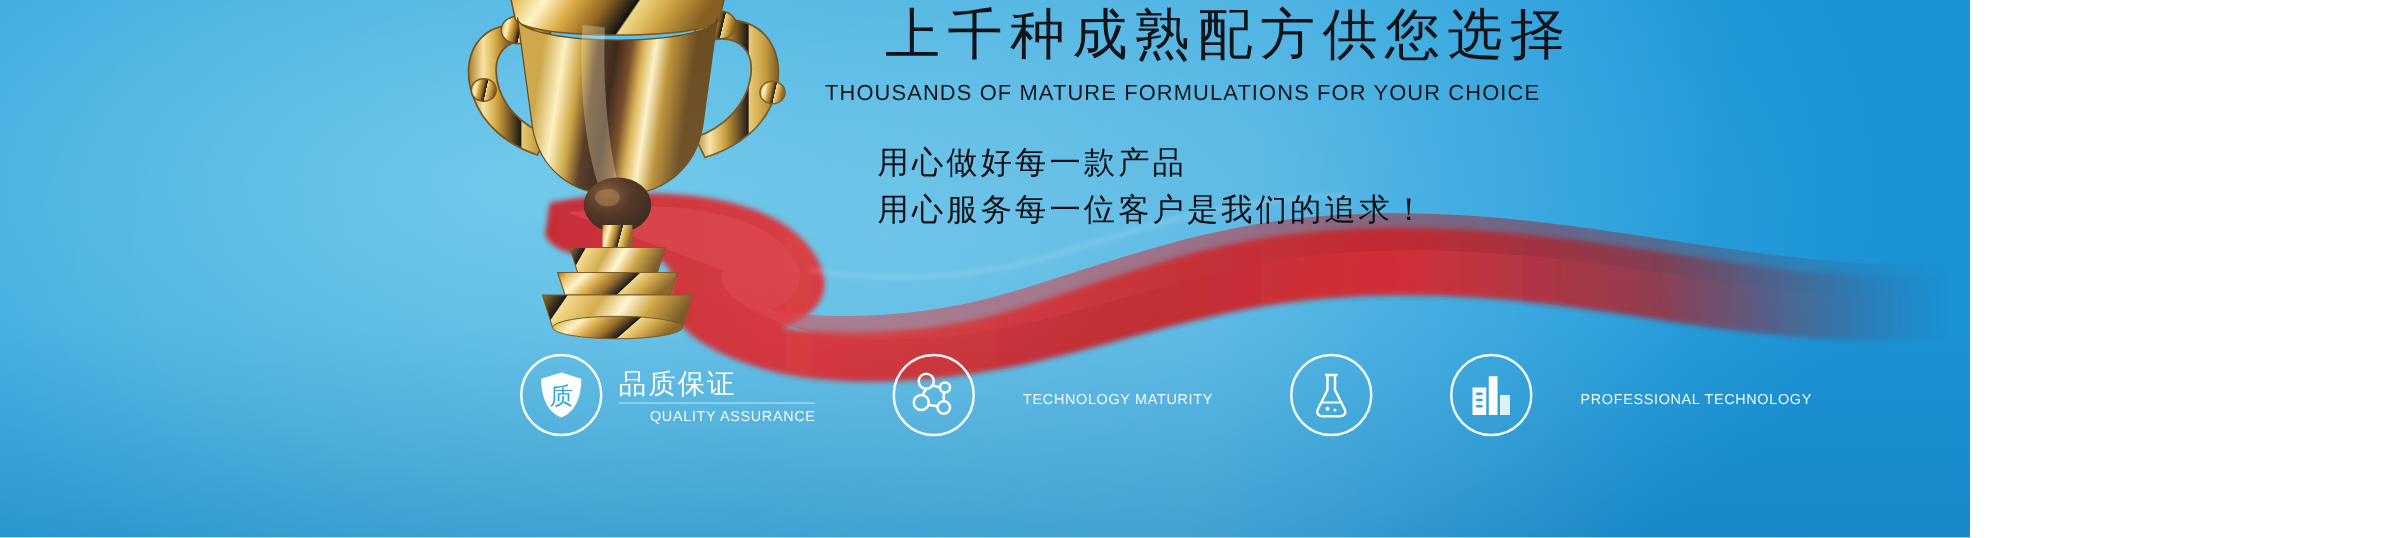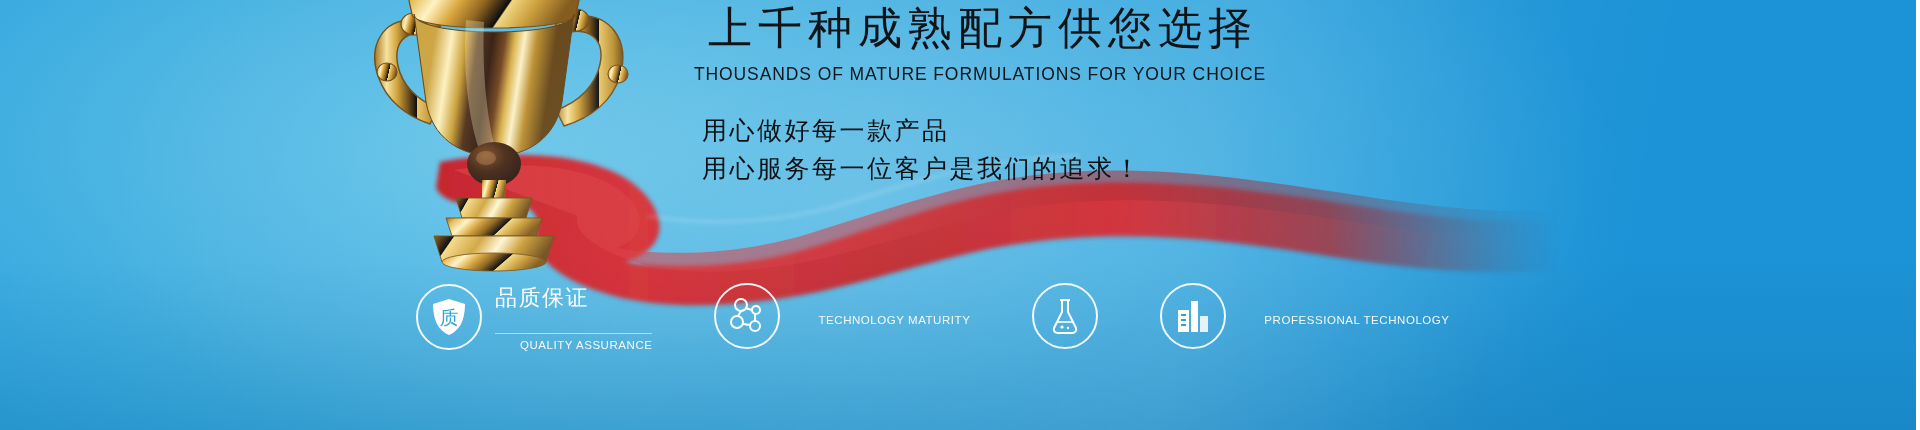--- a/index.html
+++ b/index.html
@@ -1,21 +1,21 @@
 <!DOCTYPE html>
 <html lang="zh"><head>
 <meta charset="utf-8">
 <title>Banner</title>
 <style>
   html,body{margin:0;padding:0;background:#fff;}
   body{font-family:"Liberation Sans","DejaVu Sans",sans-serif;}
 
   .banner{
     position:relative;
-    width:1916px;
+    width:1576px;
     height:430px;
     overflow:hidden;
     background:
       radial-gradient(ellipse 1100px 520px at 26% 34%, #63c3e8 0%, #49b3e2 38%, #2ba3dd 68%, #1b93d6 100%),
       linear-gradient(135deg,#6fc9ea 0%,#3aa9df 45%,#1a8ed2 100%);
   }
   
   .sheen{
     position:absolute; inset:0;
     background:linear-gradient(100deg, rgba(255,255,255,0) 40%, rgba(255,255,255,.10) 62%, rgba(255,255,255,0) 85%);
@@ -47,21 +47,21 @@
     white-space:nowrap;
     text-align:center;
     padding-left:6px;
   }
   .subtitle{
     margin-top:12px;
     font-size:17.5px;
     letter-spacing:.9px;
     color:#11161b;
     font-weight:400;
-    text-align:center;
+    text-align:left;
     white-space:nowrap;
   }
   .taglines{margin-top:26px;padding-left:14px;}
   .tagline{
     font-size:25px;
     line-height:1.55;
     letter-spacing:2.5px;
     color:#0d1115;
     white-space:nowrap;
     margin-left:28px;
@@ -84,21 +84,21 @@
     flex:0 0 auto;
   }
   .feature-ring svg{display:block;}
   .feature-text{padding-top:2px;}
   .feature-cn{
     font-size:22px;
     letter-spacing:1.5px;
     color:#ffffff;
     line-height:1.2;
     white-space:nowrap;
-    padding-bottom:22px;
+    padding-bottom:1px;
     border-bottom:1px solid rgba(255,255,255,.55);
   }
   .feature-en{
     margin-top:5px;
     font-size:11.5px;
     letter-spacing:.55px;
     color:rgba(255,255,255,.93);
     white-space:nowrap;
     margin-left:25px;
   }

